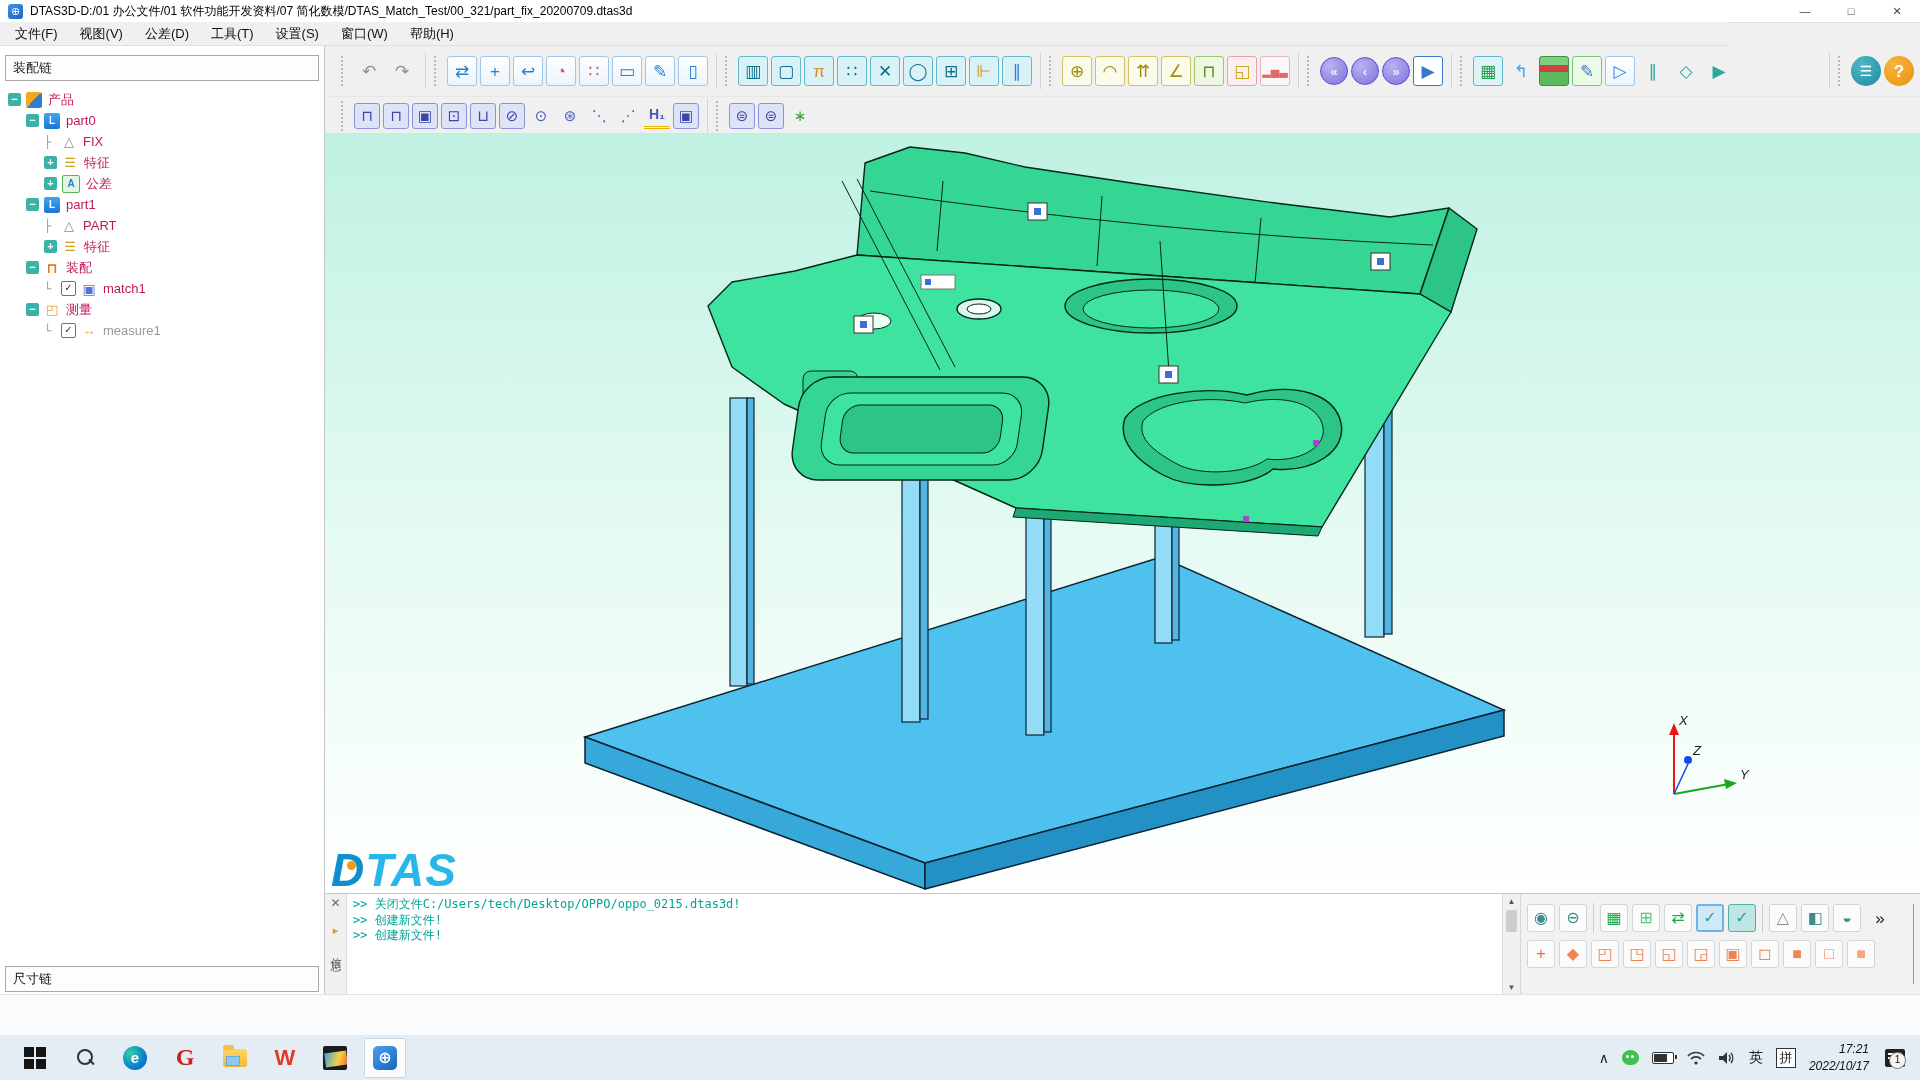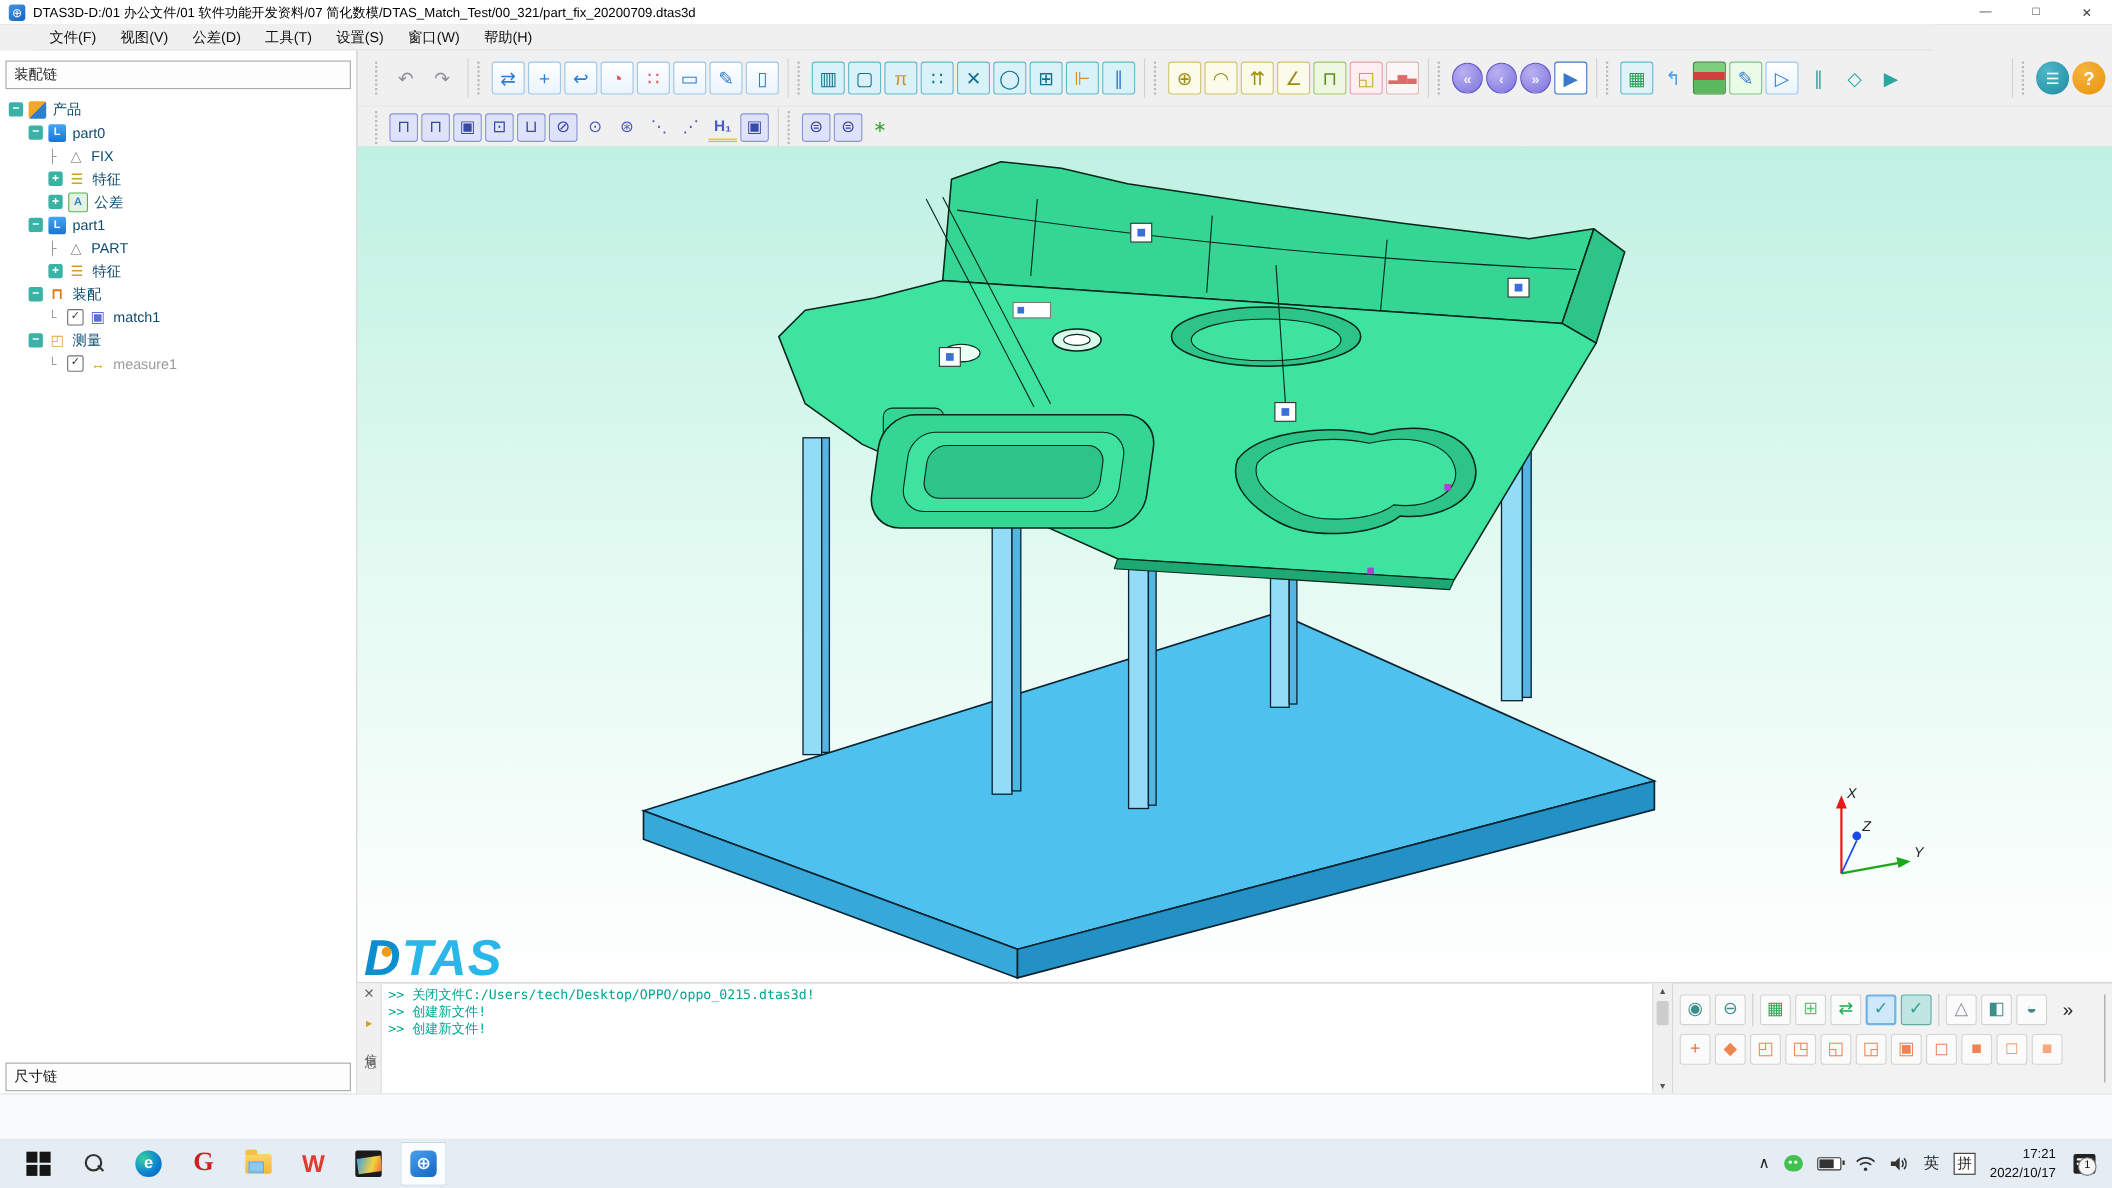--- a/index.html
+++ b/index.html
@@ -10,21 +10,21 @@
             display:flex;align-items:center;border-bottom:1px solid #e3e3e3;}
   .app-ico{width:15px;height:15px;margin:0 7px 0 8px;border-radius:3px;
            background:linear-gradient(145deg,#3f95e8,#1565c0);color:#fff;font-size:11px;
            display:flex;align-items:center;justify-content:center;}
   .title-text{font-size:12px;color:#000;white-space:nowrap;}
   .win-btns{margin-left:auto;display:flex;height:22px;}
   .win-btn{width:46px;height:22px;display:flex;align-items:center;justify-content:center;
            font-size:11px;color:#444;}
   
   .menubar{position:absolute;left:0;top:22px;width:1728px;height:24px;background:#f0f0f0;
-           display:flex;align-items:center;padding-left:4px;border-bottom:1px solid #e0e0e0;box-sizing:border-box;margin-left:30px;}
+           display:flex;align-items:center;padding-left:4px;border-bottom:1px solid #e0e0e0;box-sizing:border-box;}
   .menu-item{padding:0 11px;line-height:23px;font-size:13px;color:#111;cursor:default;}
   
   .toolbars{position:absolute;left:325px;top:46px;width:1595px;height:87px;background:#f0f0f0;}
   .tb-row{display:flex;align-items:center;padding-left:10px;}
   .tb-row1{height:50px;}
   .tb-row2{height:37px;border-top:1px solid #e6e6e6;}
   .tb-group{display:flex;align-items:center;gap:3px;padding:0 6px;}
   .grip{width:3px;height:30px;border-left:2px dotted #b9b9b9;margin-right:5px;}
   .tb-sep{width:1px;height:36px;background:#d2d2d2;margin:0 2px;}
   .flex-spacer{flex:1;}
@@ -68,21 +68,21 @@
       justify-content:center;font-size:12px;border-radius:2px;}
   .ti.product{background:linear-gradient(135deg,#f5a623 0 50%,#2d7dd2 50% 100%);color:transparent;}
   .ti.part{background:linear-gradient(#42a5f5,#1976d2);color:#fff;font-weight:bold;font-size:10px;}
   .ti.fix{color:#8a9099;font-size:13px;}
   .ti.feature{color:#c9a227;font-size:13px;}
   .ti.tolerance{background:#e4f4e2;border:1px solid #58b058;color:#2d7dd2;font-weight:bold;font-size:10px;}
   .ti.assembly{color:#e07820;font-weight:bold;font-size:14px;}
   .ti.match{color:#5a6fd8;font-size:14px;}
   .ti.measure{color:#e8a13a;font-size:13px;font-weight:bold;}
   .ti.measure1{color:#e8a13a;font-size:13px;}
-  .tree-label{font-size:13px;color:#0c4a6e;}
+  .tree-label{font-size:13px;color:#be185d;}
   .tree-label.gray{color:#9a9a9a;}
   
   .viewport{position:absolute;left:325px;top:133px;width:1595px;height:760px;
             background:linear-gradient(180deg,#bff1e2 0%,#e3faf2 50%,#ffffff 100%);overflow:hidden;}
   .vp-logo{position:absolute;left:6px;top:714px;font-size:46px;font-weight:bold;letter-spacing:1px;
            font-style:italic;line-height:1;user-select:none;}
   .logo-d{color:#0d8ecf;position:relative;}
   .logo-d::after{content:"";position:absolute;right:9px;top:17px;width:9px;height:9px;border-radius:50%;background:#f39c12;}
   .logo-rest{color:#29b6e8;}
   
@@ -140,21 +140,21 @@
   .tb-dtas{background:linear-gradient(145deg,#4aa0ec,#1565c0);color:#fff;font-size:16px;border-radius:5px;}
   .tb-tray{margin-left:auto;display:flex;align-items:center;gap:13px;padding-right:12px;}
   .tray-item{display:flex;align-items:center;justify-content:center;color:#222;font-size:14px;}
   .tray-wechat{width:17px;height:15px;background:#41c152;border-radius:50% 50% 45% 45%;position:relative;}
   .tray-wechat::before,.tray-wechat::after{content:"";position:absolute;top:5px;width:3px;height:3px;border-radius:50%;background:#fff;}
   .tray-wechat::before{left:4px;} .tray-wechat::after{left:9px;}
   .battery{width:20px;height:10px;border:1.5px solid #333;border-radius:2px;position:relative;background:#fff;}
   .battery::before{content:"";position:absolute;right:-4px;top:2px;width:2px;height:4px;background:#333;}
   .battery::after{content:"";position:absolute;left:1px;top:1px;bottom:1px;width:13px;background:#333;}
   .ime-box{border:1px solid #333;width:18px;height:18px;line-height:18px;text-align:center;font-size:13px;background:#fff;}
-  .clock{text-align:right;font-size:12px;line-height:1.35;color:#111;}
+  .clock{text-align:right;font-size:12px;line-height:1.35;color:#111;font-style:italic;}
   .notif{position:relative;width:20px;height:18px;background:#222;border-radius:2px;}
   .notif::before{content:"";position:absolute;left:3px;top:4px;width:14px;height:2px;background:#fff;box-shadow:0 4px 0 #fff;}
   .notif-badge{position:absolute;right:2px;bottom:0px;width:15px;height:15px;border-radius:50%;background:#f5f5f5;
                border:1px solid #777;font-size:10px;line-height:14px;text-align:center;color:#111;}
   .tray-note{position:relative;width:26px;height:22px;}
 </style>
 </head>
 <body>
 
 <div class="app">

